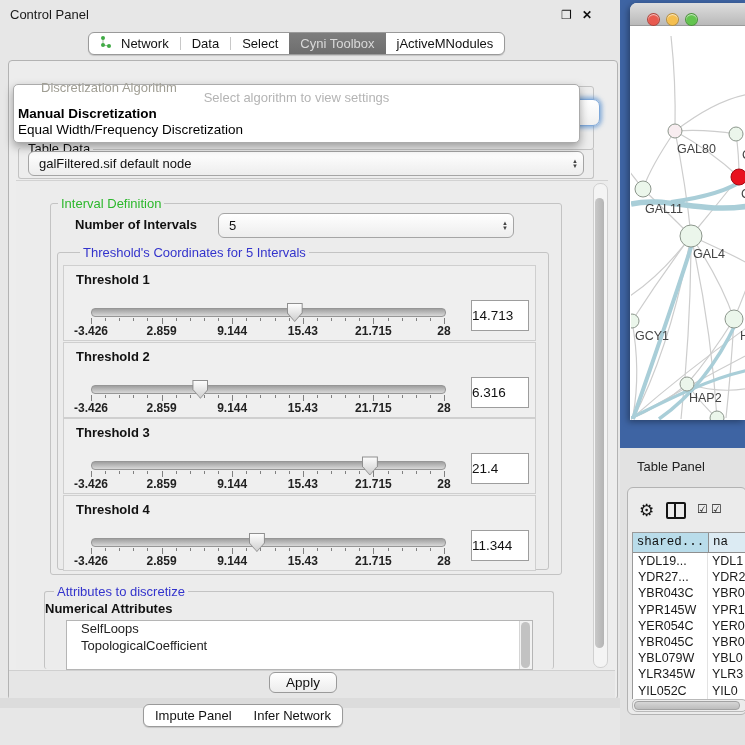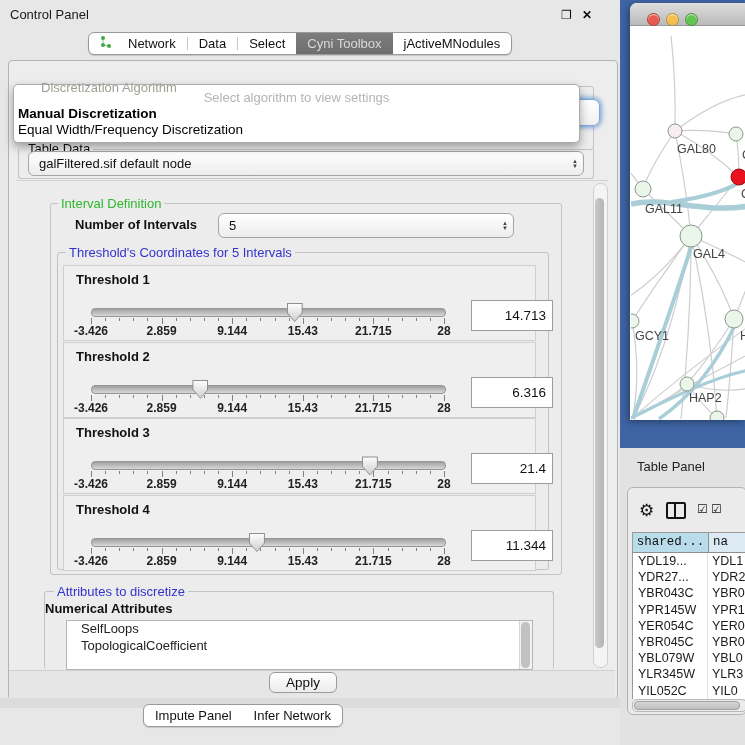--- a/index.html
+++ b/index.html
@@ -5,21 +5,21 @@
   html,body{margin:0;padding:0;}
   body{font-family:"Liberation Sans",sans-serif;background:#e9e9e9;}
   #root{position:relative;width:745px;height:745px;overflow:hidden;background:#e7e7e7;}
   .abs{position:absolute;}
   
   .cp-titlebar{left:0;top:0;width:620px;height:26px;background:#e7e7e7;}
   .cp-title{left:10px;top:7px;font-size:13px;color:#1a1a1a;}
   .win-btn{top:8px;font-size:12px;color:#111;cursor:default;}
   
   .tabbar{display:flex;background:#fff;border:1px solid #9a9a9a;border-radius:6px;overflow:hidden;height:21px;box-shadow:0 1px 1px rgba(0,0,0,.15);}
-  .tab{display:flex;align-items:center;gap:16px;padding:0 11px;font-size:13px;color:#111;line-height:21px;white-space:nowrap;cursor:default;}
+  .tab{display:flex;align-items:center;gap:9px;padding:0 11px;font-size:13px;color:#111;line-height:21px;white-space:nowrap;cursor:default;}
   .tab.selected{background:linear-gradient(#7d7d7d,#6e6e6e);color:#d9d9d9;}
   .tab-sep{width:1px;background:#c8c8c8;margin:4px 0;}
   
   .main-panel{left:8px;top:60px;width:608px;height:638px;background:#ededed;border:1px solid #b3b3b3;border-radius:4px;}
   .algo-group{left:30px;top:86px;width:562px;height:62px;border:1px solid #c3c3c3;border-radius:3px;}
   .algo-label{left:38px;top:80px;font-size:13px;color:#a09e94;background:transparent;padding:0 3px;z-index:8;}
   .combo-stub{left:380px;top:99px;width:218px;height:25px;background:linear-gradient(#ffffff,#f0f0f0);border:1px solid #7fa8d9;border-radius:7px;box-shadow:0 0 4px 2px rgba(98,150,210,.75);z-index:4;}
   .popup{left:13px;top:84px;width:565px;height:57px;background:#fff;border:1px solid #ababab;border-radius:5px;box-shadow:0 4px 10px rgba(0,0,0,.35);z-index:6;}
   .popup-placeholder{left:0;right:0;top:5px;text-align:center;font-size:13px;color:#b4b4b4;}
   .popup-opt{left:3px;right:3px;height:16px;font-size:13.5px;color:#000;padding-left:1px;line-height:16px;}
@@ -37,21 +37,21 @@
   .thr-title{position:absolute;left:12px;top:6px;font-weight:bold;font-size:13px;color:#111;}
   .track{position:absolute;left:27px;top:42px;width:353px;height:7px;border-radius:4px;background:linear-gradient(#9f9f9f,#d8d8d8);border:1px solid #969696;}
   .thumb-o{position:absolute;top:-5px;width:16px;height:19px;clip-path:polygon(0 0,100% 0,100% 52%,50% 100%,0 52%);background:#8f8f8f;transform:translateX(-50%);}
   .thumb-i{position:absolute;left:1px;top:1px;width:14px;height:17px;clip-path:polygon(0 0,100% 0,100% 52%,50% 100%,0 52%);background:linear-gradient(#fdfdfd,#cfcfcf);}
   .ticks{position:absolute;left:27px;top:52px;width:353px;height:7px;}
   .tick{position:absolute;top:0;width:1px;background:#808080;}
   .tick.minor{height:3px;}
   .tick.major{height:6px;}
   .tick-labels{position:absolute;left:27px;top:58px;width:353px;height:12px;}
   .tick-label{position:absolute;transform:translateX(-50%);font-size:12px;font-weight:bold;color:#222;white-space:nowrap;}
-  .val-box{position:absolute;left:407px;top:34px;width:50px;height:29px;background:#fff;border:1px solid #9d9d9d;font-size:13.5px;color:#111;text-align:right;padding-right:6px;line-height:29px;padding-left:24px;}
+  .val-box{position:absolute;left:407px;top:34px;width:50px;height:29px;background:#fff;border:1px solid #9d9d9d;font-size:13.5px;color:#111;padding-right:6px;line-height:29px;}
   
   .attr-list{left:66px;top:620px;width:465px;height:48px;background:#fff;border:1px solid #b5b5b5;overflow:hidden;}
   .attr-item{font-size:13px;color:#222;padding:1px 0 1px 14px;line-height:14.5px;white-space:nowrap;}
   .list-sb{position:absolute;right:0;top:0;width:12px;height:100%;background:#f2f2f2;border-left:1px solid #d5d5d5;}
   .list-sb-thumb{position:absolute;left:1px;top:1px;width:9px;height:95%;background:#c2c2c2;border-radius:5px;}
   .apply-strip{left:9px;top:670px;width:606px;height:28px;background:#e6e6e6;border-top:1px solid #d0d0d0;}
   .btn{background:linear-gradient(#ffffff,#ececec);border:1px solid #9a9a9a;border-radius:6px;font-size:13.5px;color:#111;text-align:center;}
   .bottom-band{left:0;top:698px;width:620px;height:10px;background:#dcdcdc;}
   
   .desk{left:620px;top:0;width:125px;height:448px;background:#3e64a3;}
@@ -140,21 +140,21 @@
 
   <div class="abs group" style="left:50px;top:203px;width:510px;height:370px;background:#ececec;"></div>
   <div class="abs group-label" style="left:58px;top:196px;color:#2db82d;background:#ececec;">Interval Definition</div>
   <div class="abs" style="left:75px;top:217px;font-size:13px;font-weight:bold;color:#111;">Number of Intervals</div>
   <div class="abs combo" style="left:218px;top:213px;width:294px;height:23px;">
     <span class="txt">5</span>
     <span class="arrows">▲<br>▼</span>
   </div>
 
   <div class="abs group" style="left:57px;top:252px;width:490px;height:316px;background:#ececec;"></div>
-  <div class="abs group-label" style="left:66px;top:245px;color:#3333cc;background:#ececec;">Threshold's Coordinates for 5 Intervals</div>
+  <div class="abs group-label" style="left:80px;top:245px;color:#3333cc;background:#ececec;">Threshold's Coordinates for 5 Intervals</div>
   <div id="thresholds">
       <div class="abs thr-panel" style="top: 265px;">
         <div class="thr-title">Threshold 1</div>
         <div class="track"></div>
         <div class="thumb-o" style="left: 230.681px; top: 37px;">
           <div class="thumb-i"></div>
         </div>
         <div class="ticks">
           <div class="tick major" style="left: 0%;"></div>
           <div class="tick minor" style="left: 4%;"></div>

